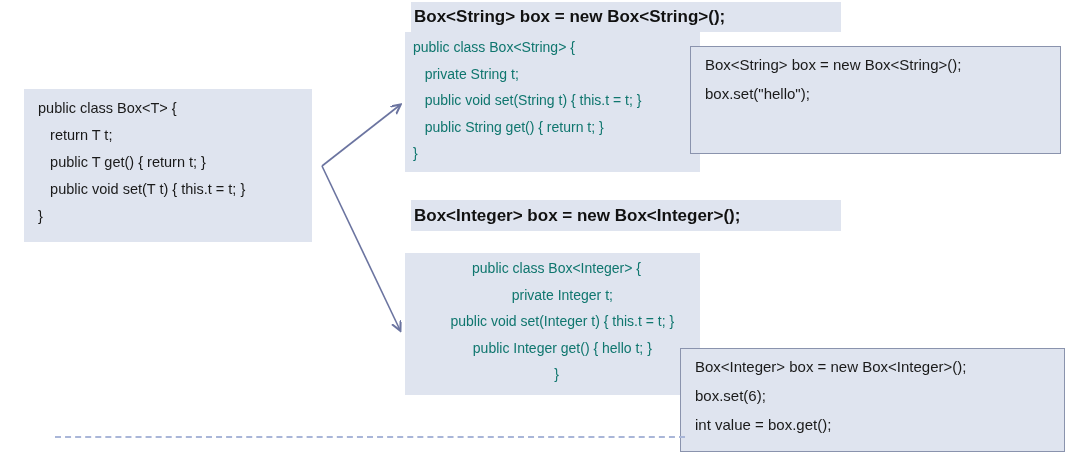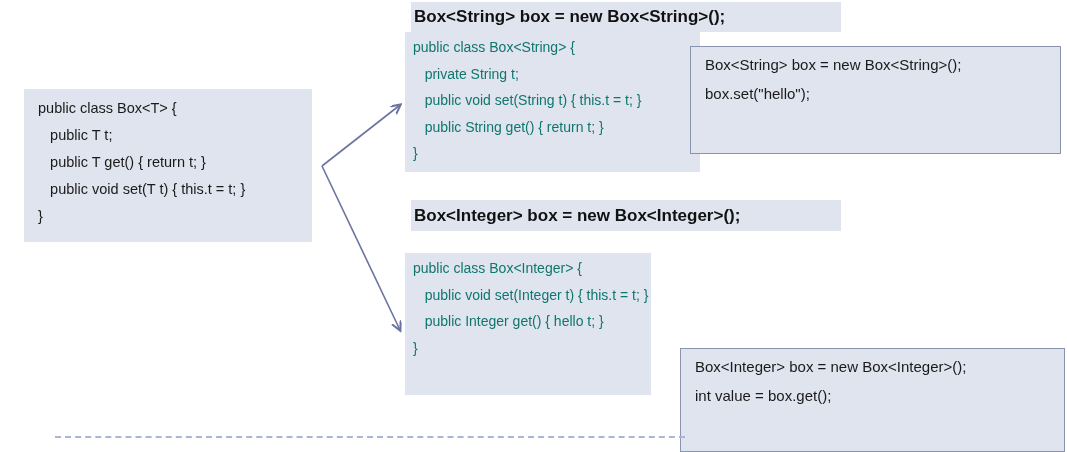--- a/index.html
+++ b/index.html
@@ -74,23 +74,24 @@
   #red-box-string {
     left: 405px;
     top: 32px;
     width: 295px;
     height: 140px;
     padding: 8px 0 0 8px;
   }
   #red-box-integer {
     left: 405px;
     top: 253px;
-    width: 246px;
+    width: 295px;
     height: 142px;
     padding: 8px 0 0 8px;
+    text-align: center;
   }
 
   
   .usage-box {
     position: absolute;
     background: #dfe4ef;
     border: 1px solid #8a93ad;
     box-sizing: border-box;
     padding: 10px 0 0 14px;
   }
@@ -132,21 +133,21 @@
     border-top: 2px dashed #a9b6d8;
   }
 </style>
 </head>
 <body>
 
 <div id="canvas">
 
   <div class="panel" id="generic-box">
     <div class="codeline">public class Box&lt;T&gt; {</div>
-    <div class="codeline">   public T t;</div>
+    <div class="codeline">   return T t;</div>
     <div class="codeline">   public T get() { return t; }</div>
     <div class="codeline">   public void set(T t) { this.t = t; }</div>
     <div class="codeline">}</div>
   </div>
 
   <svg id="arrow-layer" viewBox="0 0 1067 452">
     <defs>
       <marker id="head" markerWidth="7" markerHeight="7" refX="5.4" refY="3" orient="auto">
         <path d="M0,0 L6,3 L0,6" fill="none" stroke="#6b74a0" stroke-width="1.3"></path>
       </marker>
@@ -167,25 +168,27 @@
 
   <div class="usage-box" id="usage-string">
     <div class="codeline">Box&lt;String&gt; box = new Box&lt;String&gt;();</div>
     <div class="codeline">box.set("hello");</div>
   </div>
 
   <div class="heading-band" id="heading-integer">Box&lt;Integer&gt; box = new Box&lt;Integer&gt;();</div>
 
   <div class="panel red-box" id="red-box-integer">
     <div class="codeline">public class Box&lt;Integer&gt; {</div>
+    <div class="codeline">   private Integer t;</div>
     <div class="codeline">   public void set(Integer t) { this.t = t; }</div>
     <div class="codeline">   public Integer get() { hello t; }</div>
     <div class="codeline">}</div>
   </div>
 
   <div class="usage-box" id="usage-integer">
     <div class="codeline">Box&lt;Integer&gt; box = new Box&lt;Integer&gt;();</div>
+    <div class="codeline">box.set(6);</div>
     <div class="codeline">int value = box.get();</div>
   </div>
 
   <div id="dashed-separator"></div>
 
 </div>
 
 </body></html>

